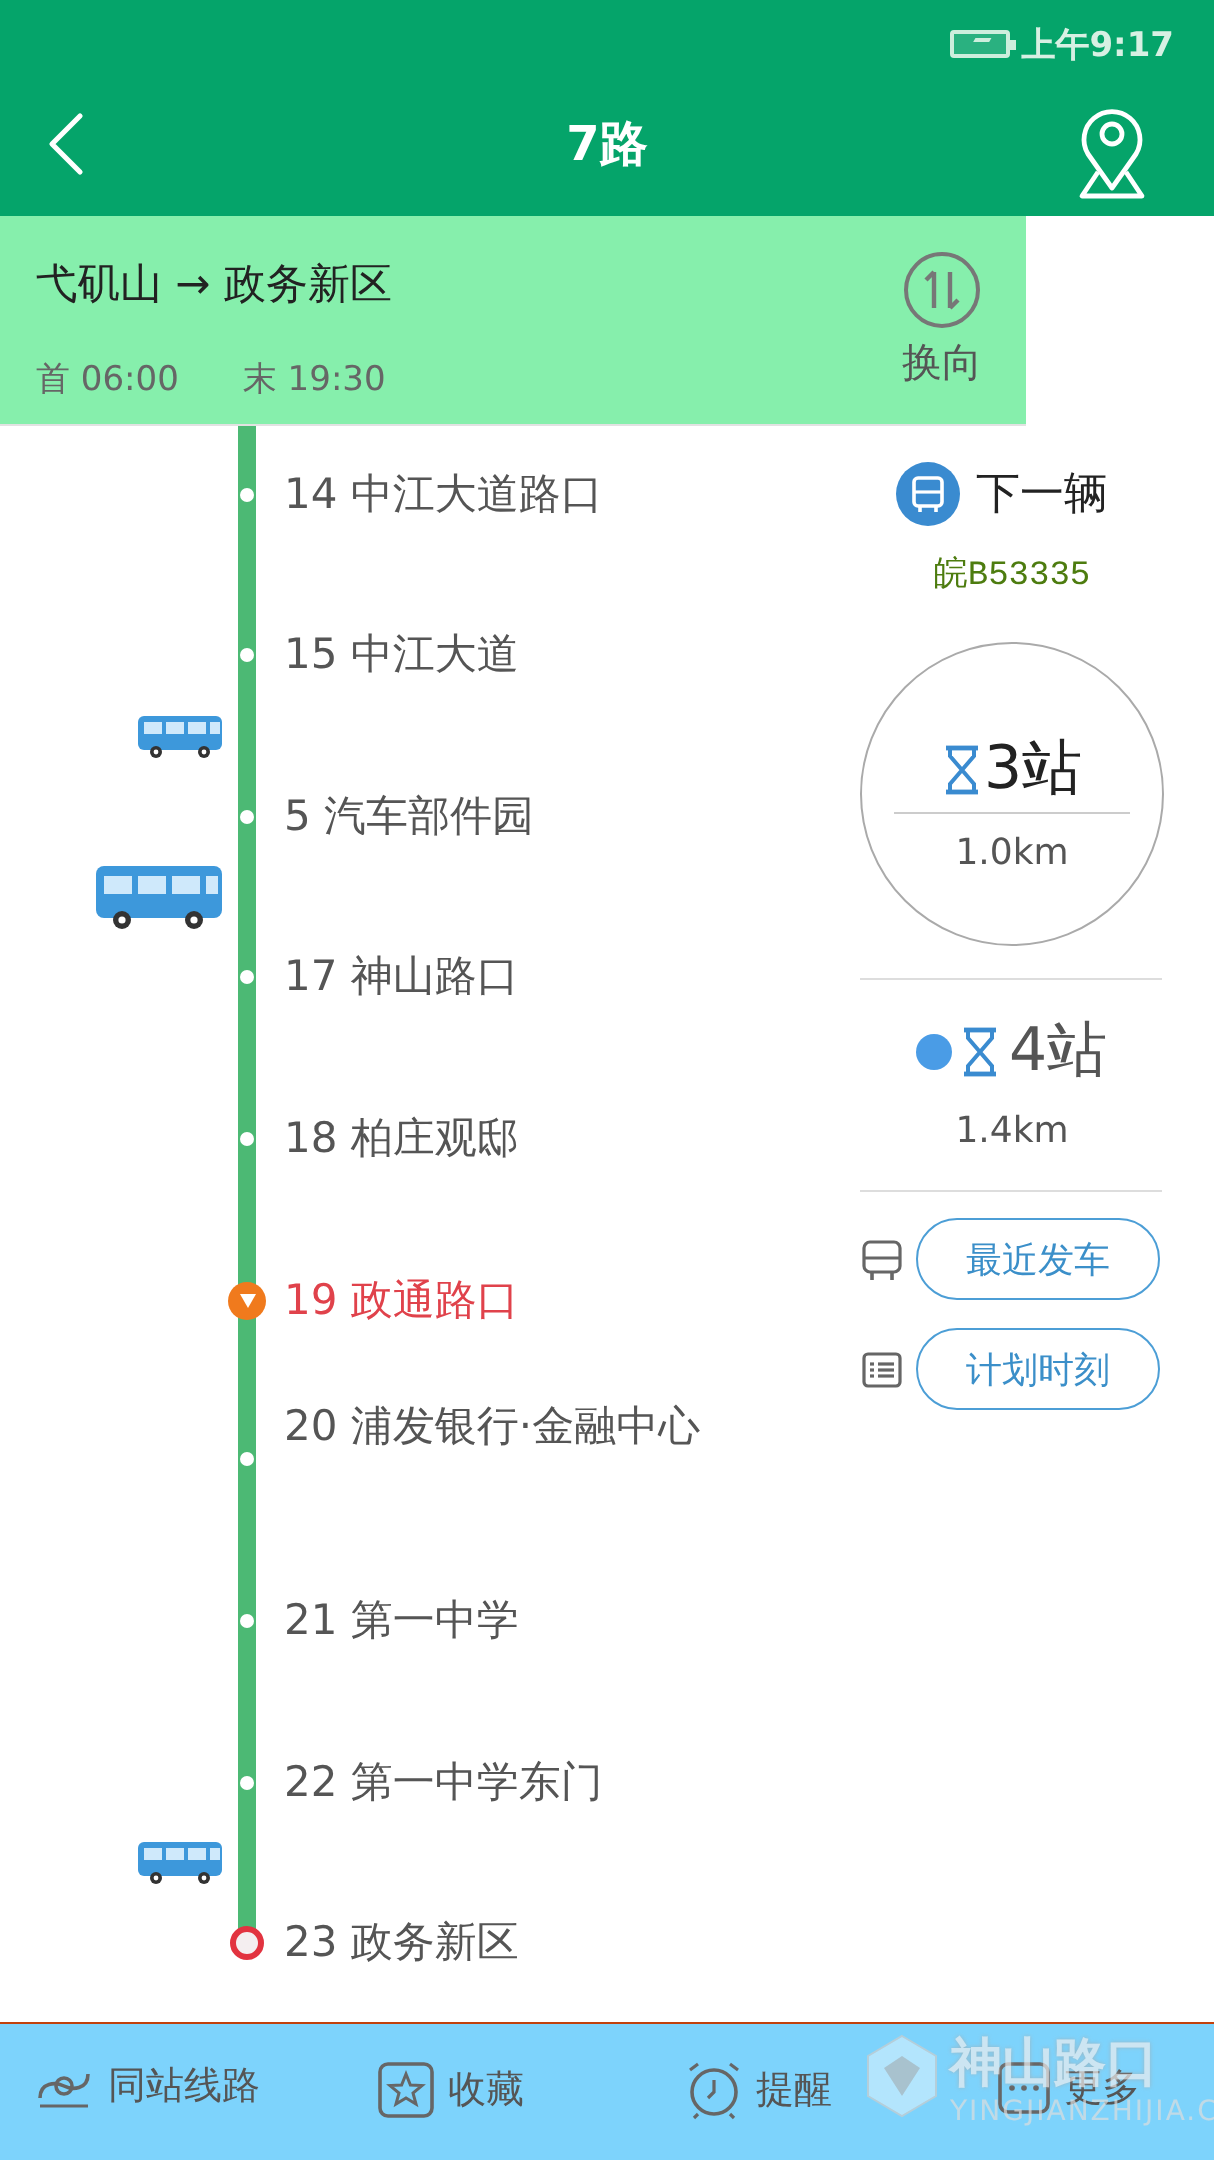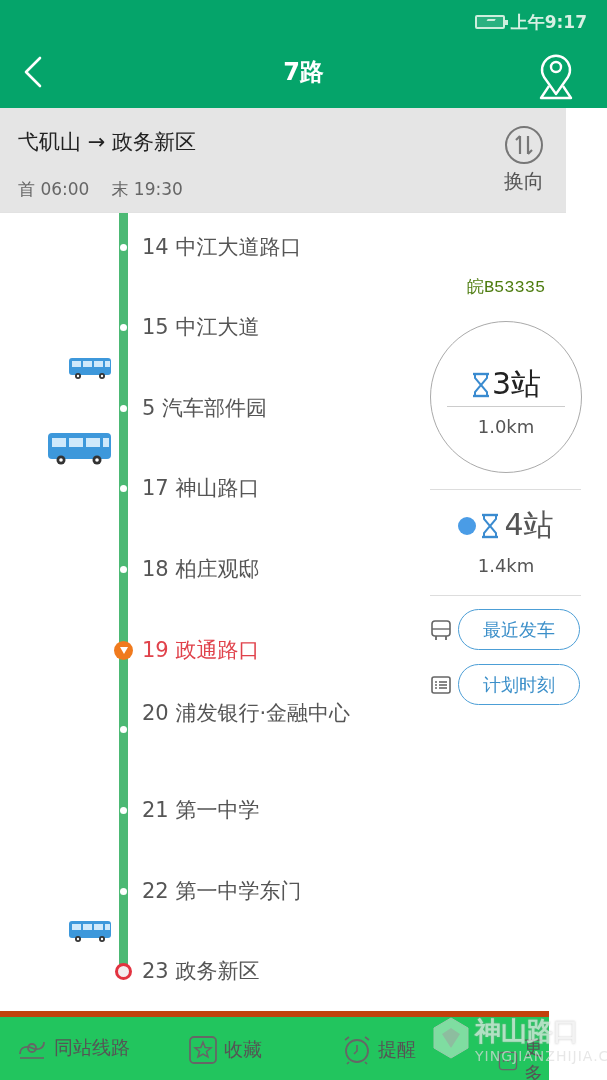--- a/index.html
+++ b/index.html
@@ -10,23 +10,23 @@
   .header { position: absolute; left: 0; top: 0; width: 607px; height: 108px; background: #05a46a; color: #fff; font-weight: bold; }
   .statusbar { position: absolute; right: 20px; top: 10px; height: 24px; display: flex; align-items: center; gap: 6px; font-size: 17px; color: #d7f0e3; }
   .battery { width: 30px; height: 14px; border: 2px solid #cdeedd; border-radius: 2px; position: relative; background: rgba(255,255,255,0.15); }
   .battery::after { content: ""; position: absolute; right: -5px; top: 3px; width: 3px; height: 5px; background: #cdeedd; }
   .battery .bolt { position: absolute; left: 9px; top: 2px; width: 8px; height: 6px; border-top: 2px solid #cdeedd; transform: skewX(-30deg); }
   .back-btn { position: absolute; left: 14px; top: 50px; width: 40px; height: 44px; cursor: pointer; }
   .title { position: absolute; left: 0; right: 0; top: 56px; text-align: center; font-size: 24px; color: #fff; }
   .map-btn { position: absolute; right: 22px; top: 50px; width: 58px; height: 50px; cursor: pointer; }
 
   
-  .route-info { position: absolute; left: 0; top: 108px; width: 566px; height: 105px; border-bottom: 1px solid #e2e2e2; background: #e5e5e5; }
+  .route-info { position: absolute; left: 0; top: 108px; width: 513px; height: 105px; border-bottom: 1px solid #e2e2e2; background: #86efac; }
   .route-name { position: absolute; left: 18px; top: 20px; font-size: 21px; color: #222; }
-  .route-times { position: absolute; left: 18px; top: 70px; font-size: 17px; color: #666; display: flex; gap: 22px; }
+  .route-times { position: absolute; left: 18px; top: 70px; font-size: 17px; color: #666; display: flex; gap: 32px; }
   .switch-btn { position: absolute; right: 16px; top: 18px; width: 52px; height: 76px; cursor: pointer; text-align: center; }
   .switch-circle { width: 38px; height: 38px; border: 2px solid #777; border-radius: 50%; margin: 0 auto; display: flex; align-items: center; justify-content: center; }
   .switch-label { font-size: 20px; color: #555; margin-top: 4px; }
 
   
   .stops { position: absolute; left: 0; top: 213px; width: 410px; height: 798px; }
   .line { position: absolute; left: 119px; top: 0; width: 9px; height: 758px; background: #4cb974; }
   .stop { position: absolute; left: 0; width: 410px; }
   .stop-dot { position: absolute; left: 120px; width: 7px; height: 7px; border-radius: 50%; background: #fff; }
   .stop-name { position: absolute; left: 142px; font-size: 21px; color: #555; line-height: 33px; width: 240px; }
@@ -46,21 +46,21 @@
   .eta-divider { position: absolute; left: 16px; right: 16px; top: 84px; height: 1px; background: #ccc; }
   .eta-dist { position: absolute; left: 0; right: 0; top: 94px; text-align: center; font-size: 18px; color: #555; }
   .sep { position: absolute; left: 10px; width: 151px; height: 1px; background: #ddd; }
   .eta2-main { position: absolute; left: 0; width: 172px; top: 292px; display: flex; justify-content: center; align-items: center; gap: 4px; font-size: 30px; color: #555; }
   .eta2-dot { width: 18px; height: 18px; border-radius: 50%; background: #4a9ce6; }
   .eta2-dist { position: absolute; left: 0; width: 172px; top: 342px; text-align: center; font-size: 18px; color: #555; }
   .action-row { position: absolute; left: 10px; display: flex; align-items: center; gap: 6px; }
   .pill { width: 122px; height: 41px; border: 1px solid #4c9ed6; border-radius: 21px; color: #3b8fc9; font-size: 18px; display: flex; align-items: center; justify-content: center; cursor: pointer; background: #fff; }
 
   
-  .bottom { position: absolute; left: 0; top: 1011px; width: 549px; height: 69px; border-top: 6px solid #c2410c; background: #22c55e; }
+  .bottom { position: absolute; left: 0; top: 1011px; width: 607px; height: 69px; border-top: 1px solid #c2410c; background: #7dd3fc; }
   .tab { position: absolute; top: 18px; display: flex; align-items: center; gap: 6px; font-size: 19px; color: #555; cursor: pointer; }
 
   .watermark { position: absolute; right: 20px; top: 1010px; width: 160px; height: 60px; opacity: 0.7; }
   .watermark-text { position: absolute; left: 48px; top: 4px; font-size: 26px; color: #eee; font-weight: bold; text-shadow: 0 0 2px #aaa; }
   .watermark-sub { position: absolute; left: 48px; top: 38px; font-size: 14px; color: #ddd; letter-spacing: 1px; }
 </style>
 </head>
 <body>
 
 <div class="app">
@@ -179,20 +179,31 @@
         <rect x="26" y="5" width="9" height="6" fill="#cfe9fb"></rect>
         <rect x="37" y="5" width="5" height="6" fill="#cfe9fb"></rect>
       <circle cx="10" cy="20" r="3" fill="#333"></circle>
         <circle cx="10" cy="20" r="1.2" fill="#fff"></circle>
       <circle cx="34" cy="20" r="3" fill="#333"></circle>
         <circle cx="34" cy="20" r="1.2" fill="#fff"></circle>
     </svg>
   </div>
 
   <div class="panel">
+    <div class="next-title">
+      <div class="bus-badge">
+        <svg width="20" height="20" viewBox="0 0 20 20">
+          <rect x="3" y="2" width="14" height="14" rx="2" fill="none" stroke="#fff" stroke-width="1.8"></rect>
+          <line x1="3" y1="9" x2="17" y2="9" stroke="#fff" stroke-width="1.6"></line>
+          <line x1="6" y1="16" x2="6" y2="19" stroke="#fff" stroke-width="1.8"></line>
+          <line x1="14" y1="16" x2="14" y2="19" stroke="#fff" stroke-width="1.8"></line>
+        </svg>
+      </div>
+      <span>下一辆</span>
+    </div>
     <div class="plate">皖B53335</div>
 
     <div class="eta-circle">
       <div class="eta-main">
         <svg width="20" height="26" viewBox="0 0 20 26">
           <line x1="2" y1="2" x2="18" y2="2" stroke="#3a8bd0" stroke-width="2.4"></line>
           <line x1="2" y1="24" x2="18" y2="24" stroke="#3a8bd0" stroke-width="2.4"></line>
           <path d="M4 2 L4 6 L10 13 L4 20 L4 24 M16 2 L16 6 L10 13 L16 20 L16 24" fill="none" stroke="#3a8bd0" stroke-width="2"></path>
         </svg>
         <span>3站</span>

